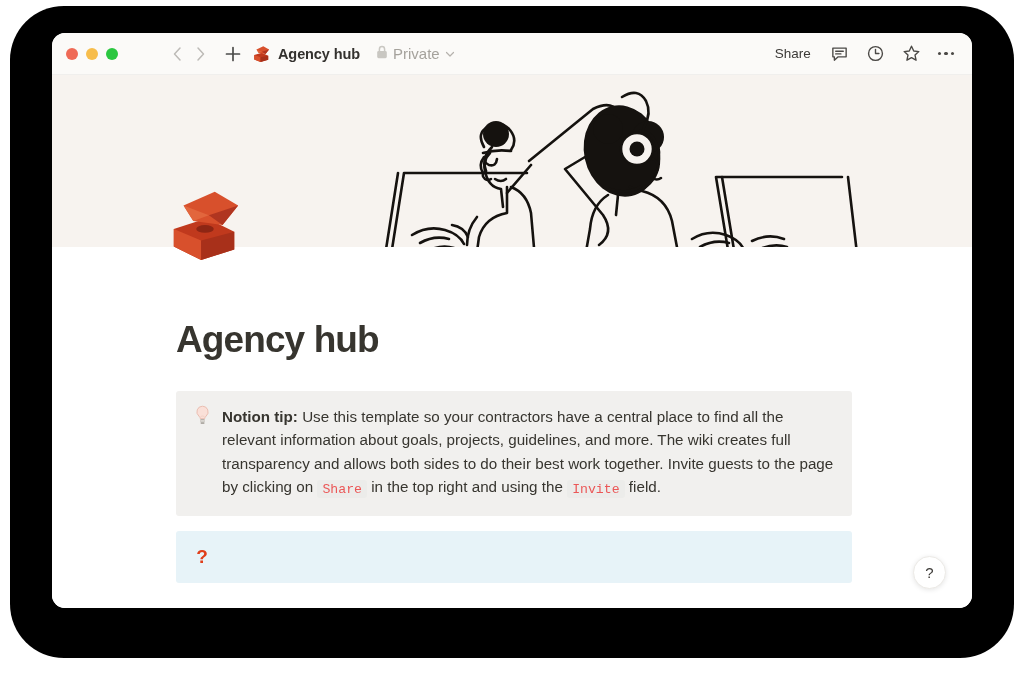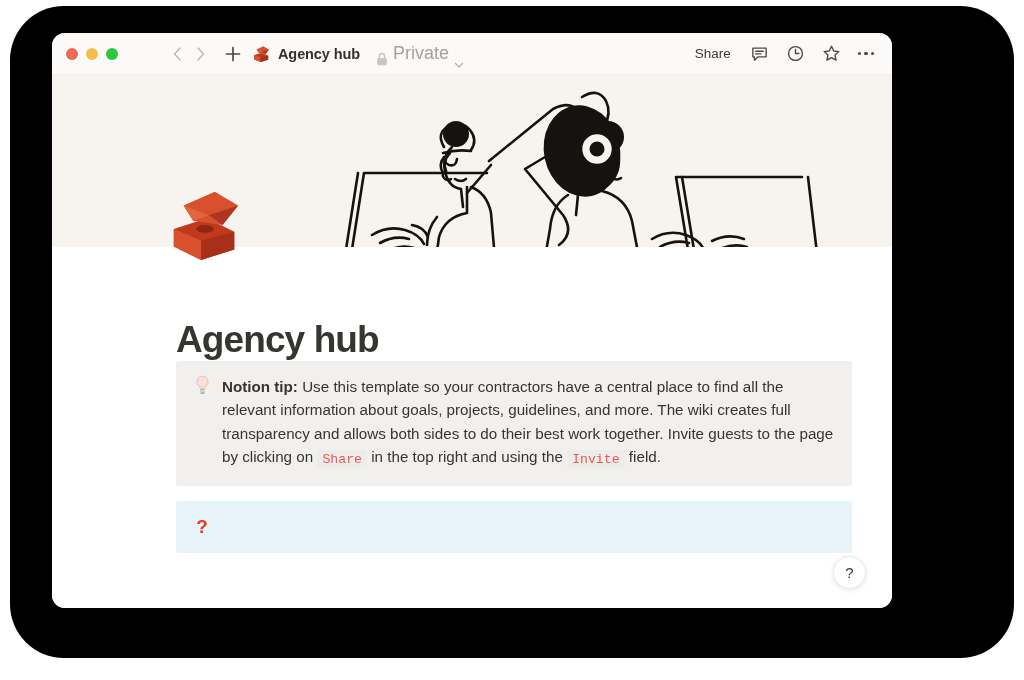--- a/index.html
+++ b/index.html
@@ -28,21 +28,21 @@
     height: 652px;
     background: #000000;
     border-radius: 54px;
   }
 
   
   .window {
     position: absolute;
     left: 52px;
     top: 33px;
-    width: 840px;
+    width: 920px;
     height: 575px;
     background: #ffffff;
     border-radius: 13px;
     overflow: hidden;
     box-shadow: 0 2px 10px rgba(0,0,0,0.18);
   }
 
   
   .titlebar {
     position: relative;
@@ -82,23 +82,23 @@
   .tb-title {
     font-size: 14.5px;
     font-weight: 700;
     color: #33312e;
     letter-spacing: -0.1px;
     white-space: nowrap;
     margin-right: 16px;
   }
 
   .privacy {
-    display: flex; align-items: flex-end; gap: 5px;
+    display: flex; align-items: flex-start; gap: 5px;
     color: #a5a29c;
-    font-size: 18px;
+    font-size: 15px;
     white-space: nowrap;
   }
   .privacy .lock { width: 12px; height: 14px; flex: none; }
   .privacy .caret { width: 10px; height: 10px; flex: none; }
 
   .tb-right {
     margin-left: auto;
     display: flex;
     align-items: center;
     gap: 17px;
@@ -171,21 +171,21 @@
     line-height: 22px;
     text-align: center;
     margin-right: 9px;
   }
   .callout .cal-text {
     font-size: 15.2px;
     line-height: 23.5px;
     color: #37352f;
   }
 
-  #tip-callout      { background: #f1f0ee; }
+  #tip-callout      { background: #f1f0ee; margin-top: 30px; }
   #question-callout { background: #e7f3f8; margin-top: 15px; padding-top: 15px; padding-bottom: 16px; }
 
   .b { font-weight: 700; }
   .mention { color: #9b9a97; }
 
   code.chip {
     font-family: "Liberation Mono", monospace;
     font-size: 13.2px;
     color: #eb5757;
     background: #ececea;

